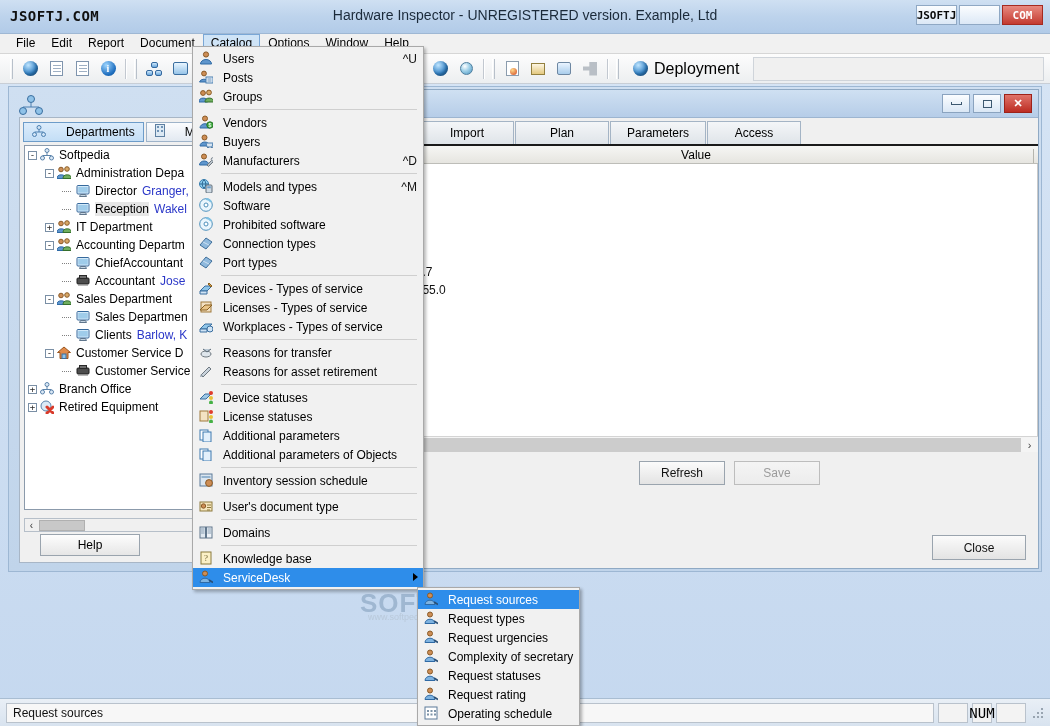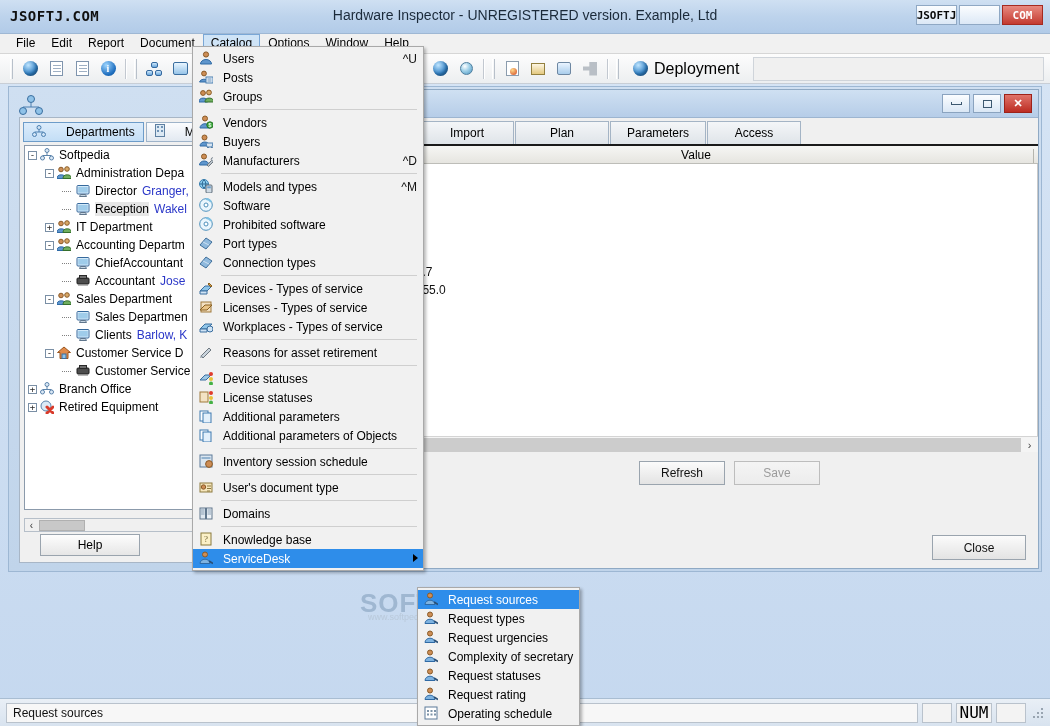--- a/index.html
+++ b/index.html
@@ -267,22 +267,22 @@
     position:absolute; left:0; bottom:0; width:1050px; height:28px;
     background:linear-gradient(#e9eff6,#d8e3ef);
     border-top:1px solid #a9bdd2;
     display:flex; align-items:center; padding: 0 6px;
   }
   .sb-main{
     flex:1; height:20px; background:#f7f7f7; border:1px solid #b9c2cc;
     display:flex; align-items:center; padding-left:6px; font-size:12px; color:#111;
   }
   .sb-cell{ width:30px; height:20px; border:1px solid #b9c2cc; background:#f3f3f3; margin-left:4px; }
-  .sb-cell.num{ width:36px; display:flex; align-items:center; justify-content:center;
-    font-size:16px; font-family:"DejaVu Sans Mono",monospace; }
+  .sb-cell.num{ width:20px; display:flex; align-items:center; justify-content:center;
+    font-size:14px; font-family:"DejaVu Sans Mono",monospace; }
   .grip{ width:12px; height:12px; margin-left:6px;
     background:
       radial-gradient(circle at 2px 10px, #98a4b0 1px, transparent 1.2px),
       radial-gradient(circle at 6px 10px, #98a4b0 1px, transparent 1.2px),
       radial-gradient(circle at 10px 10px, #98a4b0 1px, transparent 1.2px),
       radial-gradient(circle at 6px 6px, #98a4b0 1px, transparent 1.2px),
       radial-gradient(circle at 10px 6px, #98a4b0 1px, transparent 1.2px),
       radial-gradient(circle at 10px 2px, #98a4b0 1px, transparent 1.2px);
   }
 
@@ -774,28 +774,28 @@
               <circle cx="7" cy="7" r="2" fill="#fff" stroke="#4d90bb"></circle>
               <path d="M7 1 a6 6 0 0 1 5.2 3" stroke="#7ec0e2" stroke-width="2" fill="none"></path>
             </svg></span>
           <span class="mlabel">Prohibited software</span>
         </div>
         <div class="mrow">
           <span class="mi"><svg width="14" height="14" viewBox="0 0 14 14">
               <path d="M1 9 L7 2 L13 6 L7 13 z" fill="#8fb9dd" stroke="#3f6f9b"></path>
               <path d="M4 6 L10 9" stroke="#cfe2f2"></path>
             </svg></span>
-          <span class="mlabel">Port types</span>
+          <span class="mlabel">Connection types</span>
         </div>
         <div class="mrow">
           <span class="mi"><svg width="14" height="14" viewBox="0 0 14 14">
               <path d="M1 9 L7 2 L13 6 L7 13 z" fill="#8fb9dd" stroke="#3f6f9b"></path>
               <path d="M4 6 L10 9" stroke="#cfe2f2"></path>
             </svg></span>
-          <span class="mlabel">Connection types</span>
+          <span class="mlabel">Port types</span>
         </div>
         <div class="msep"></div>
         <div class="mrow">
           <span class="mi"><svg width="14" height="14" viewBox="0 0 14 14">
               <path d="M1 10 l5-5 h7 l-5 5z" fill="#8fc5e8" stroke="#3a6e9f"></path>
               <path d="M1 10 h7 v3 h-7z" fill="#cfe3f5" stroke="#3a6e9f"></path>
               <path d="M9 3 l3 3 l1-1 l-3-3z" fill="#d8a14c" stroke="#8a6020"></path>
             </svg></span>
           <span class="mlabel">Devices - Types of service</span>
         </div>
@@ -808,20 +808,27 @@
         </div>
         <div class="mrow">
           <span class="mi"><svg width="14" height="14" viewBox="0 0 14 14">
               <path d="M1 10 l5-5 h7 l-5 5z" fill="#8fc5e8" stroke="#3a6e9f"></path>
               <path d="M1 10 h7 v3 h-7z" fill="#cfe3f5" stroke="#3a6e9f"></path>
               <circle cx="11" cy="10" r="3" fill="#cfe3f5" stroke="#3a6e9f"></circle>
             </svg></span>
           <span class="mlabel">Workplaces - Types of service</span>
         </div>
         <div class="msep"></div>
+        <div class="mrow">
+          <span class="mi"><svg width="14" height="14" viewBox="0 0 14 14">
+              <path d="M2 9 a5 3 0 0 1 10 0 a5 3 0 0 1 -10 0z" fill="#dfe6ec" stroke="#6e7880"></path>
+              <path d="M4 4 l4 3 l4-3" fill="#b9c7d3" stroke="#5c6a76"></path>
+            </svg></span>
+          <span class="mlabel">Reasons for transfer</span>
+        </div>
         <div class="mrow">
           <span class="mi"><svg width="14" height="14" viewBox="0 0 14 14">
               <path d="M2 11 l8-8 l2 2 l-8 8z" fill="#c9d3dc" stroke="#6e7880"></path>
               <path d="M1 13 l3-1 l-2-2z" fill="#8d99a4"></path>
             </svg></span>
           <span class="mlabel">Reasons for asset retirement</span>
         </div>
         <div class="msep"></div>
         <div class="mrow">
           <span class="mi"><svg width="14" height="14" viewBox="0 0 14 14">

